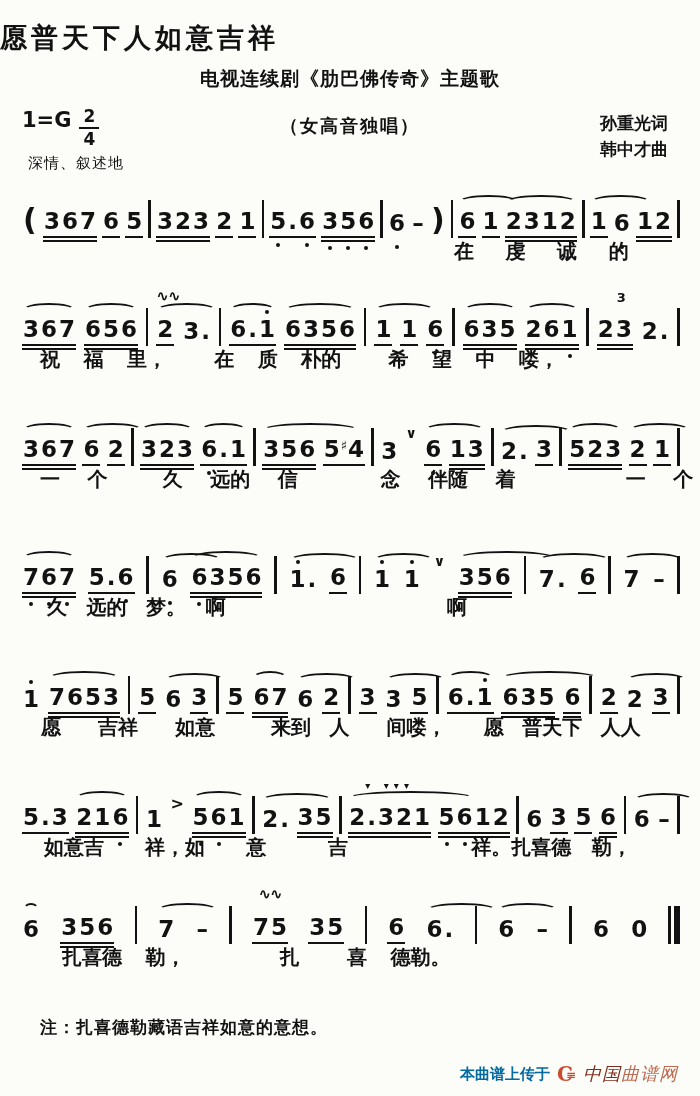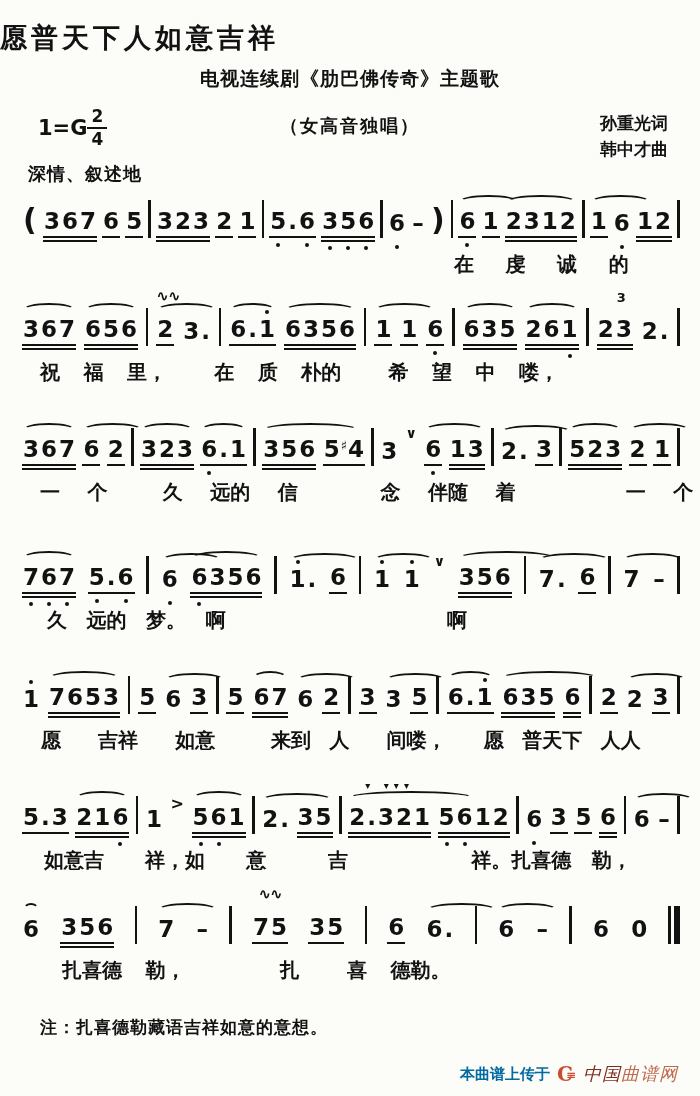--- a/index.html
+++ b/index.html
@@ -6,29 +6,29 @@
   body{
     width:700px;height:1096px;position:relative;overflow:hidden;
     background:#fcfcf9;color:#121212;
     font-family:"Liberation Sans",sans-serif;
   }
   
   .hdr-title{position:absolute;top:20px;left:0;right:0;text-align:left;
     font-size:27px;font-weight:bold;letter-spacing:4px}
   .hdr-sub{position:absolute;top:66px;left:0;right:0;text-align:center;
     font-size:19px;font-weight:bold;letter-spacing:1px}
-  .keyblock{position:absolute;left:38px;top:108px;display:flex;align-items:center;gap:0;
+  .keyblock{position:absolute;left:22px;top:108px;display:flex;align-items:flex-start;gap:8px;
     font-size:21px;font-weight:bold;font-family:"DejaVu Sans",sans-serif}
   .frac{display:inline-flex;flex-direction:column;align-items:center;line-height:1;font-size:17px;font-weight:bold}
   .frac .num{border-bottom:2px solid #121212;padding:0 4px 2px}
   .frac .den{padding-top:2px}
   .voice{position:absolute;top:114px;left:0;right:0;text-align:center;
     font-size:18px;font-weight:bold;letter-spacing:2px}
   .credits{position:absolute;right:32px;top:111px;font-size:17px;font-weight:bold;line-height:1.5}
-  .tempo{position:absolute;left:28px;top:162px;font-size:18px;font-weight:bold;letter-spacing:1px}
+  .tempo{position:absolute;left:28px;top:154px;font-size:15px;font-weight:normal;letter-spacing:1px}
 
   
   #score{position:absolute;inset:0}
   .music-line{position:absolute;left:22px;right:20px}
   .notes{display:flex;justify-content:space-between;align-items:flex-end;height:46px;overflow:visible}
   .tk{position:relative;font-family:"DejaVu Sans",sans-serif;font-weight:bold;
     font-size:23px;line-height:1;padding-bottom:3px;white-space:nowrap}
   .tk.u1{border-bottom:2px solid #121212}
   .tk.u2{border-bottom:2px solid #121212}
   .tk.u2::after{content:"";position:absolute;left:0;right:0;bottom:-6px;height:2px;background:#121212}
@@ -47,21 +47,21 @@
   .orn-triplet{left:55%;right:auto;top:-27px;font-size:13px}
   .orn-stacc{top:-25px;font-size:10px;letter-spacing:5px}
   .tk.par{font-size:30px;border:none}
   .tk.dash{font-size:23px}
   .tk.breath{font-size:14px;align-self:flex-start;margin-top:6px}
   .tk.accent{font-size:16px;align-self:flex-start;margin-top:8px}
   .bar{width:2.5px;background:#121212;height:38px;align-self:flex-end}
   .finalbar{display:flex;gap:3px;align-self:flex-end;height:38px}
   .finalbar .b1{width:2.5px;background:#121212}
   .finalbar .b2{width:6px;background:#121212}
-  .lyrics{position:relative;height:30px;margin-top:13px}
+  .lyrics{position:relative;height:30px;}
   .lyr{position:absolute;top:0;font-size:20px;font-weight:bold;white-space:pre}
 
   
   .footnote{position:absolute;left:40px;top:1016px;font-size:17px;font-weight:bold;letter-spacing:1px}
   .upload{position:absolute;right:22px;top:1062px;display:flex;align-items:center;gap:7px}
   .upload .txt{font-size:15px;font-weight:bold;color:#0369a1}
   .cmark{position:relative;display:inline-flex;align-items:center;font-weight:bold;
     font-family:"DejaVu Serif",serif;color:#cc4a2e;font-size:20px;line-height:1}
   .cmark .eq{font-size:12px;margin-left:-7px;margin-top:2px}
   .site{font-style:italic;font-weight:normal;font-size:18px;letter-spacing:1px}

